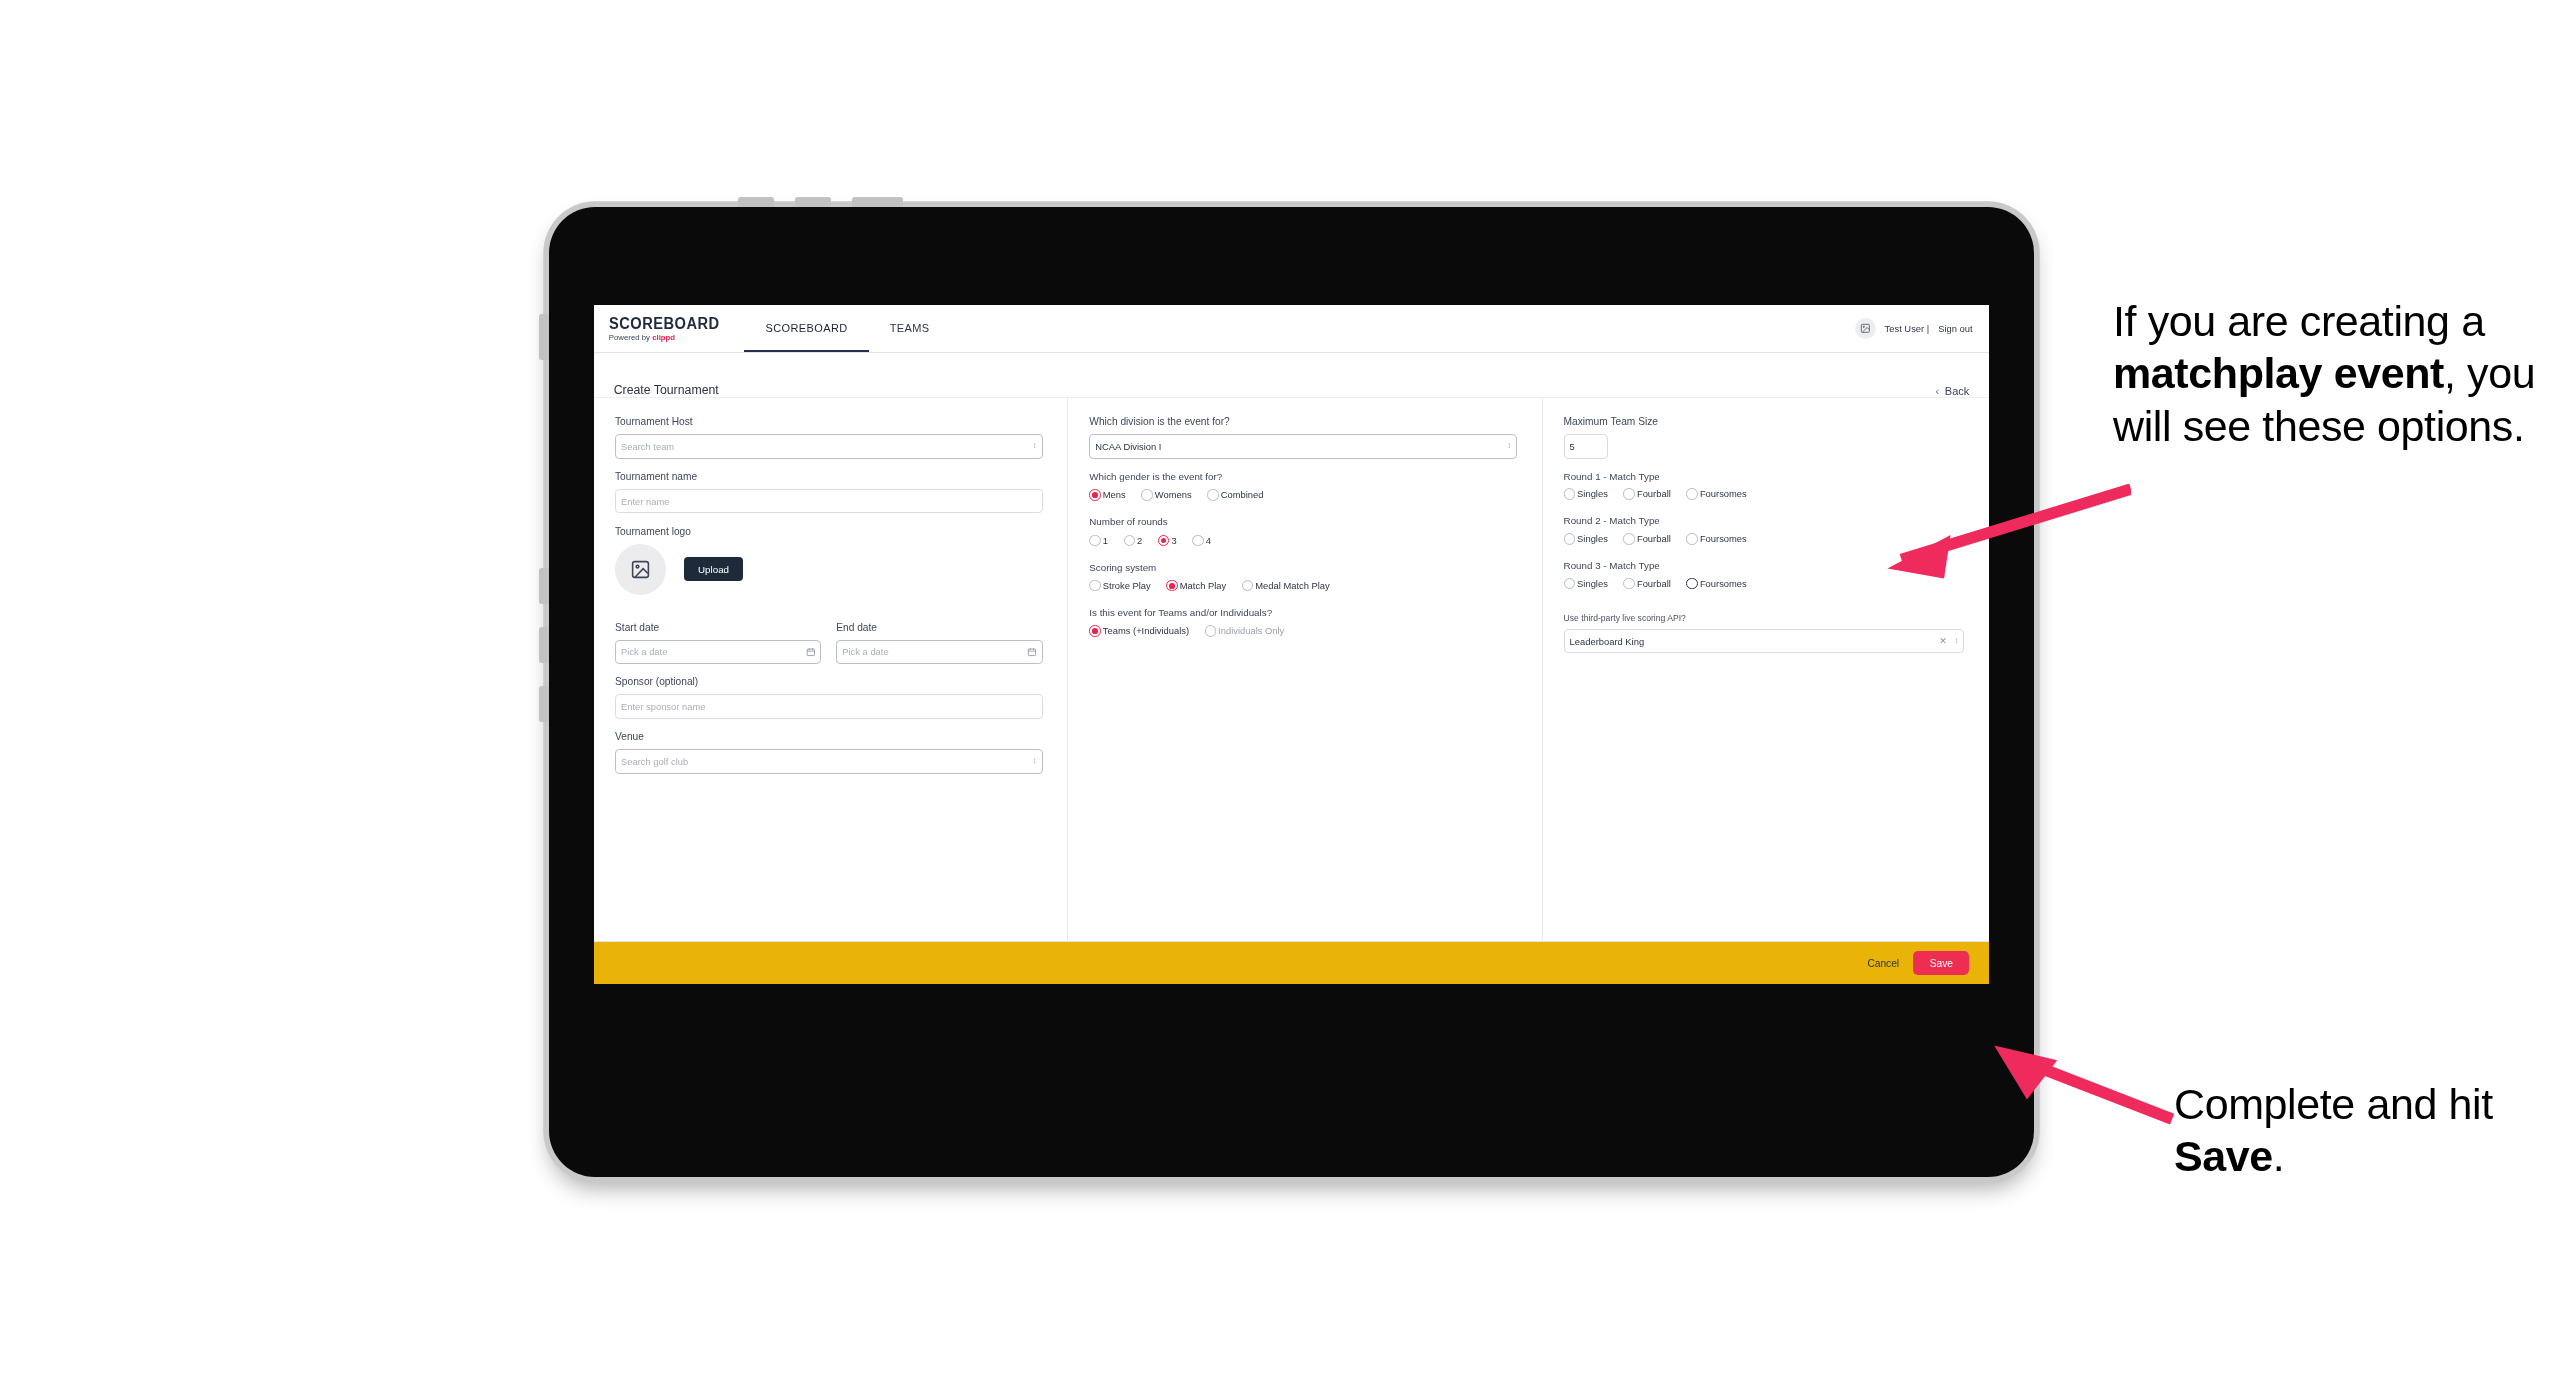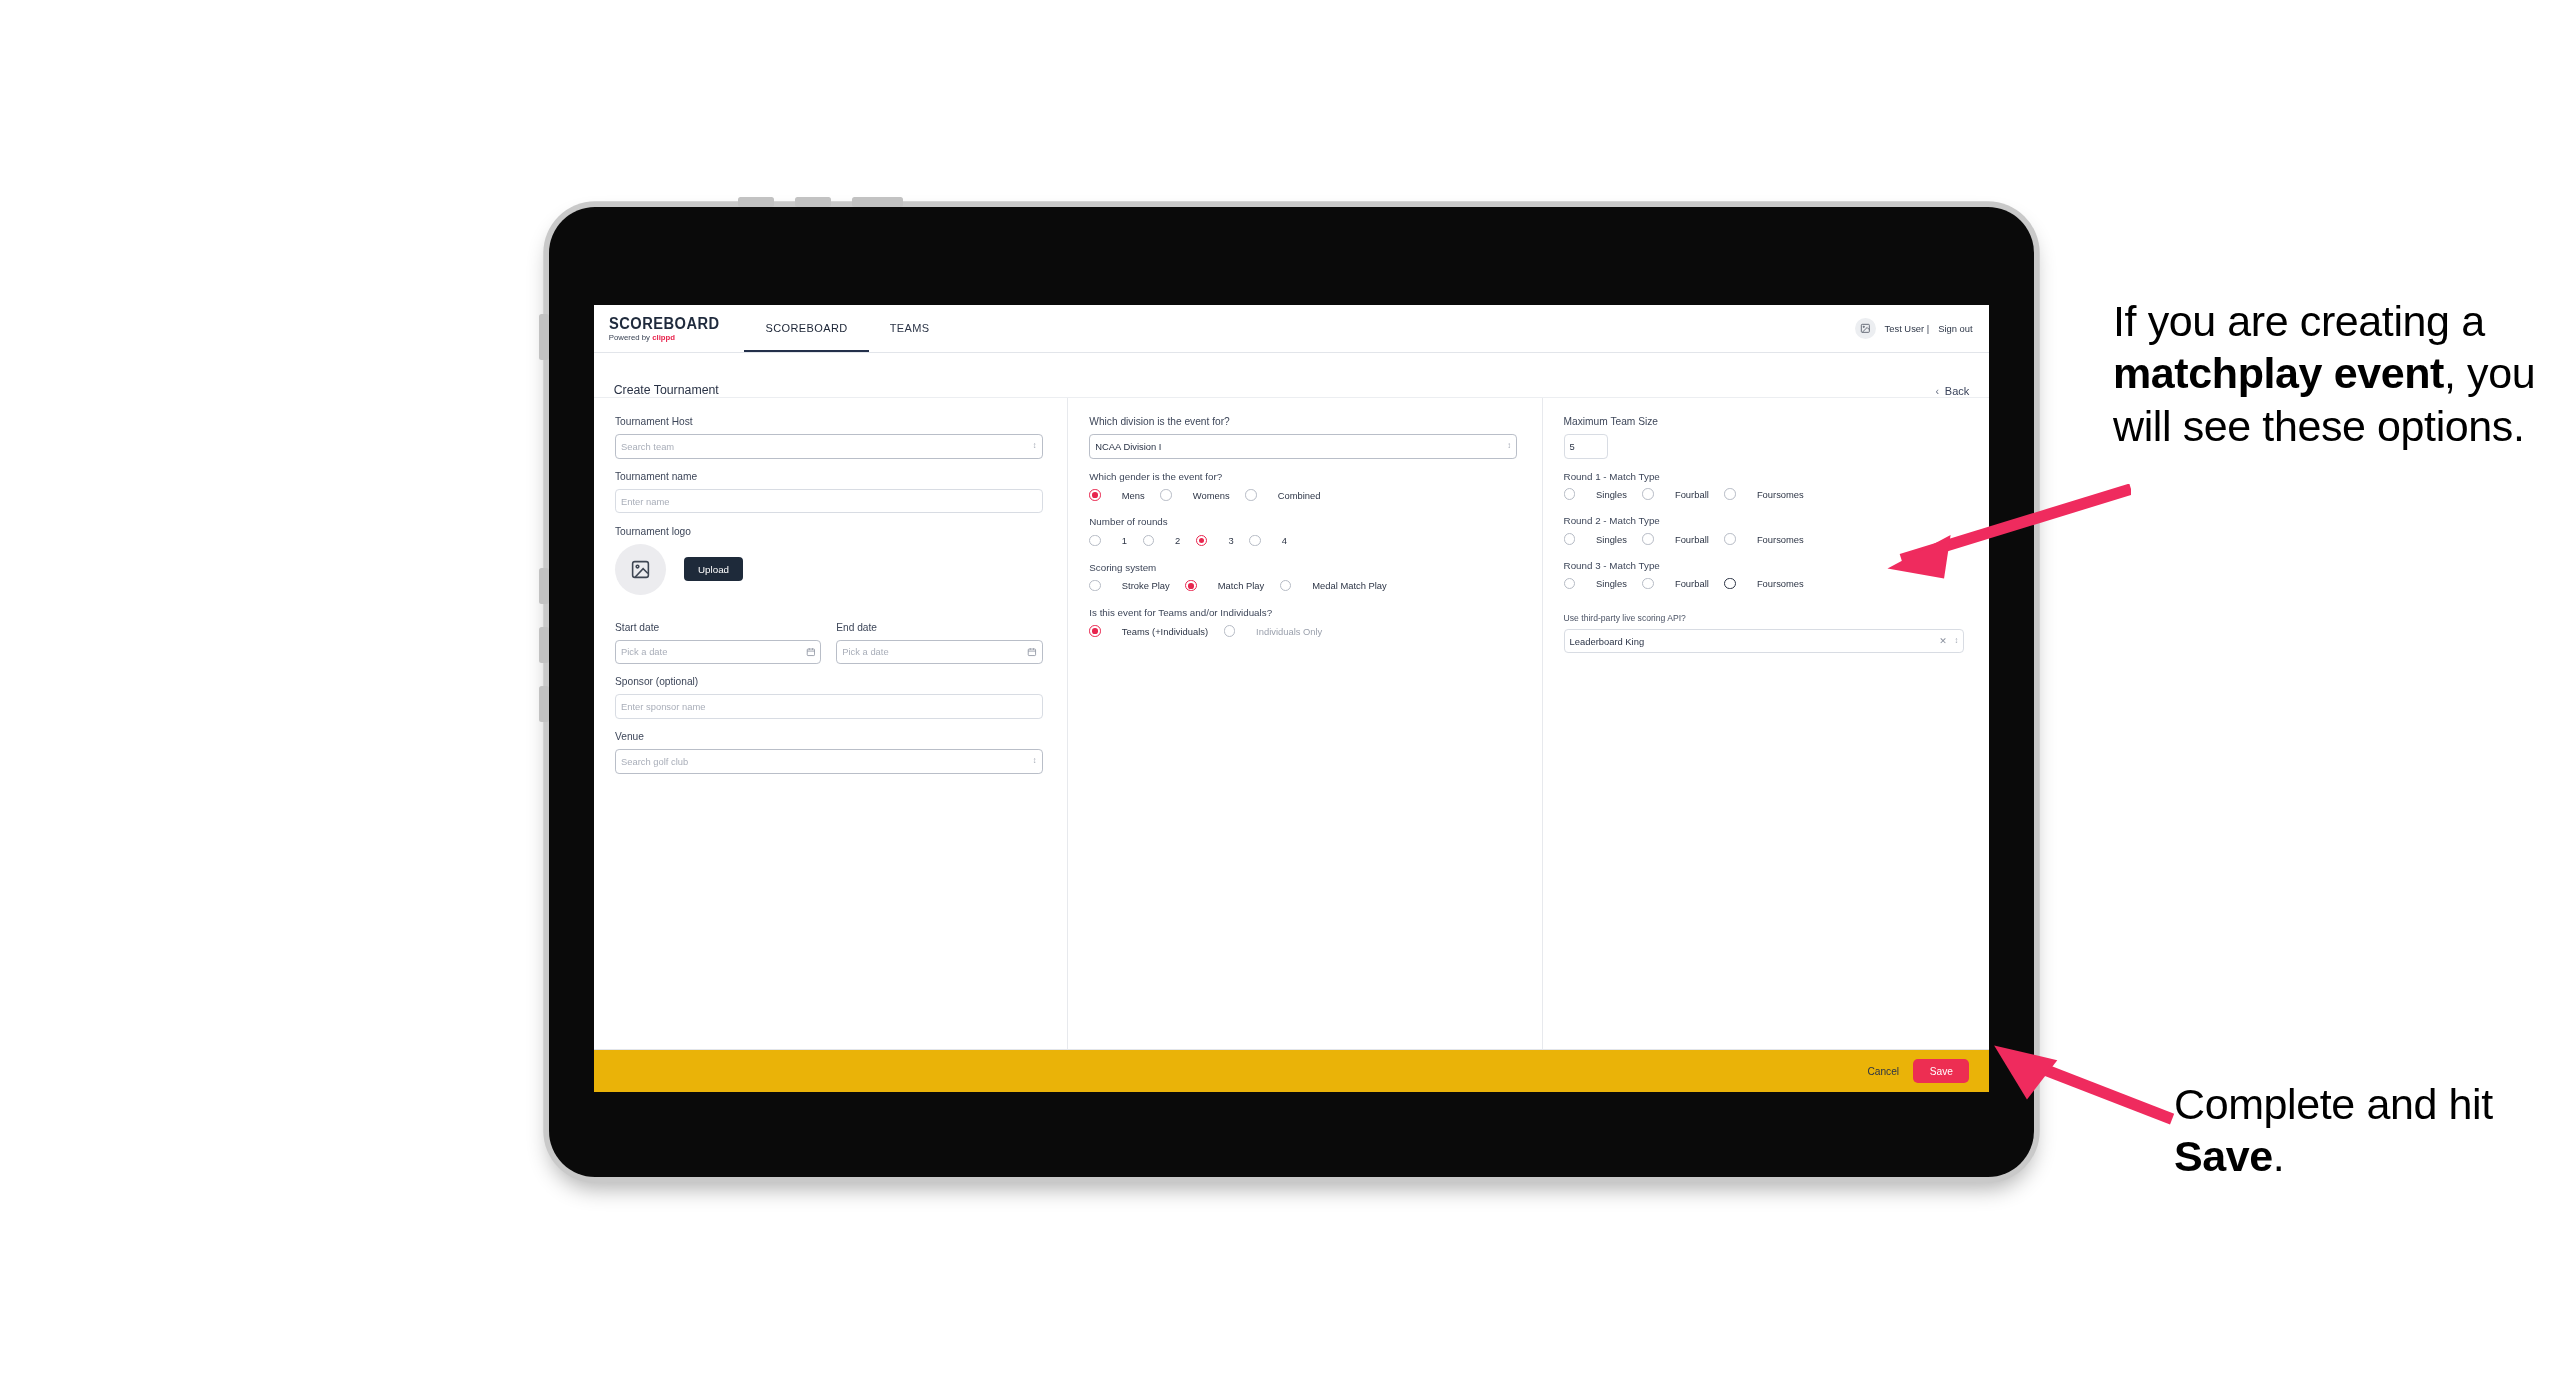--- a/index.html
+++ b/index.html
@@ -30,21 +30,21 @@
   .btn-top-3 { left: 303px; top: -9.8px; width: 51px; height: 9.8px; }
   .btn-left-1 { left: -9.8px; top: 107px; width: 9.8px; height: 46px; }
   .btn-left-2 { left: -9.8px; top: 361px; width: 9.8px; height: 36px; }
   .btn-left-3 { left: -9.8px; top: 420px; width: 9.8px; height: 36px; }
   .btn-left-4 { left: -9.8px; top: 479px; width: 9.8px; height: 36px; }
 
   
   .screen {
     position: absolute;
     left: 45px; top: 98px;
-    width: 1395px; height: 787px;
+    width: 1395px; height: 679px;
     background: #ffffff;
     overflow: hidden;
     display: flex;
     flex-direction: column;
   }
 
   
   .topnav {
     height: 48px;
     background: #ffffff;
@@ -180,21 +180,21 @@
     padding: 6.6px 14px;
     cursor: pointer;
     border: none;
   }
 
   .dates-row { display: flex; gap: 14.8px; margin-bottom: 12.3px; }
   .dates-row .field { flex: 1; margin-bottom: 0; }
 
   
   .radio-row { display: flex; align-items: center; gap: 4.9px; margin-bottom: 13px; flex-wrap: wrap; }
-  .radio-opt { display: flex; align-items: flex-end; gap: 21px; margin-right: 10.7px; cursor: pointer; }
+  .radio-opt { display: flex; align-items: flex-start; gap: 2px; margin-right: 10.7px; cursor: pointer; }
   .radio {
     width: 11.5px; height: 11.5px; border-radius: 50%;
     border: 1.1px solid #b6bbc5;
     background: #fff;
     display: flex; align-items: center; justify-content: center;
     flex: 0 0 auto;
   }
   .radio.on { border-color: #e8254e; }
   .radio.on::after {
     content: ""; width: 5.7px; height: 5.7px; border-radius: 50%;

